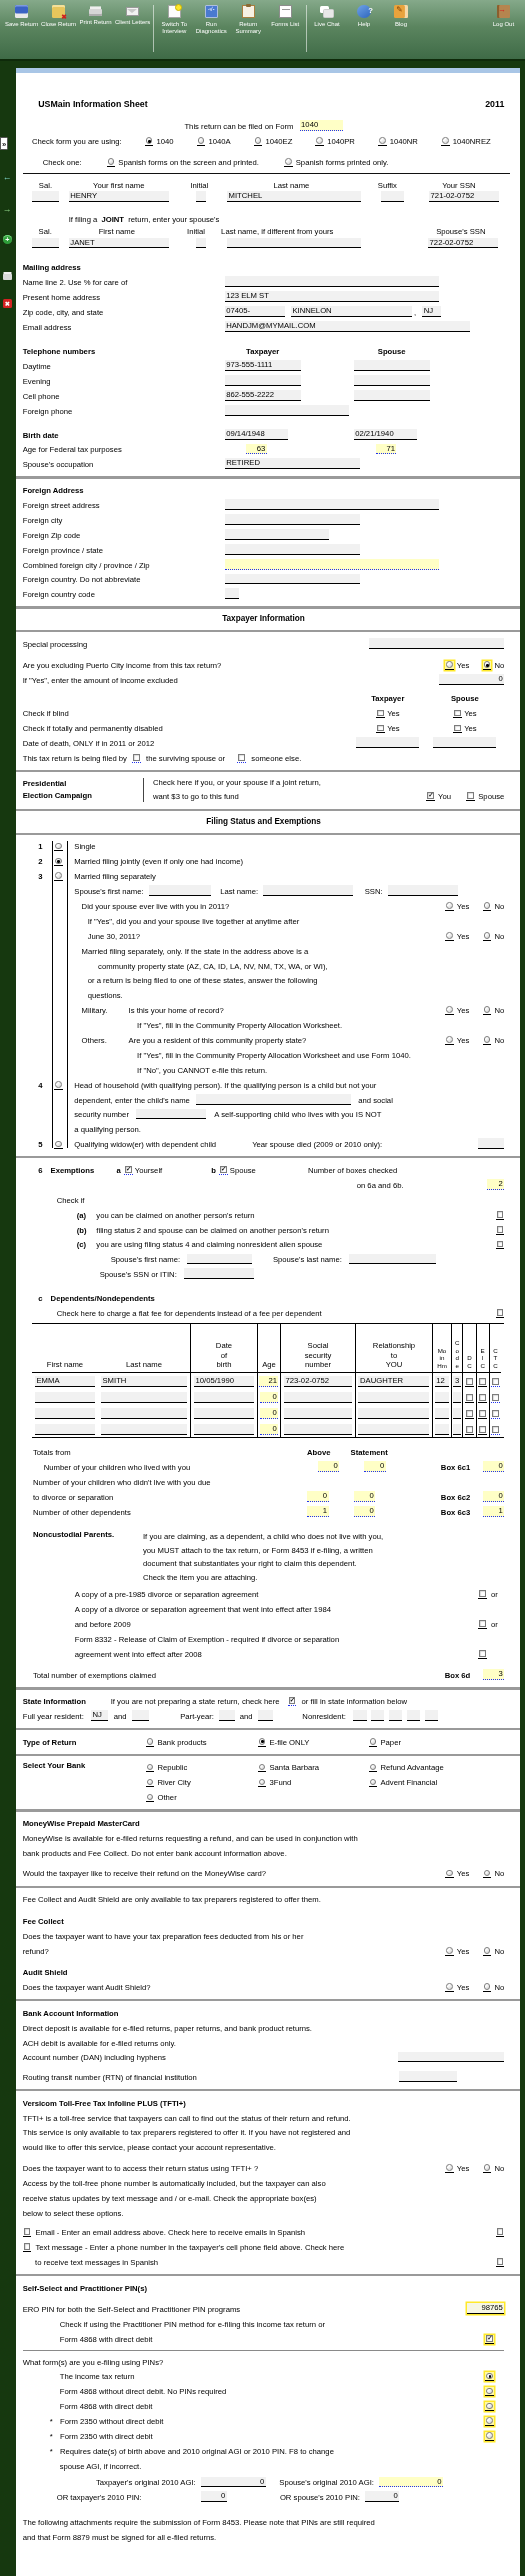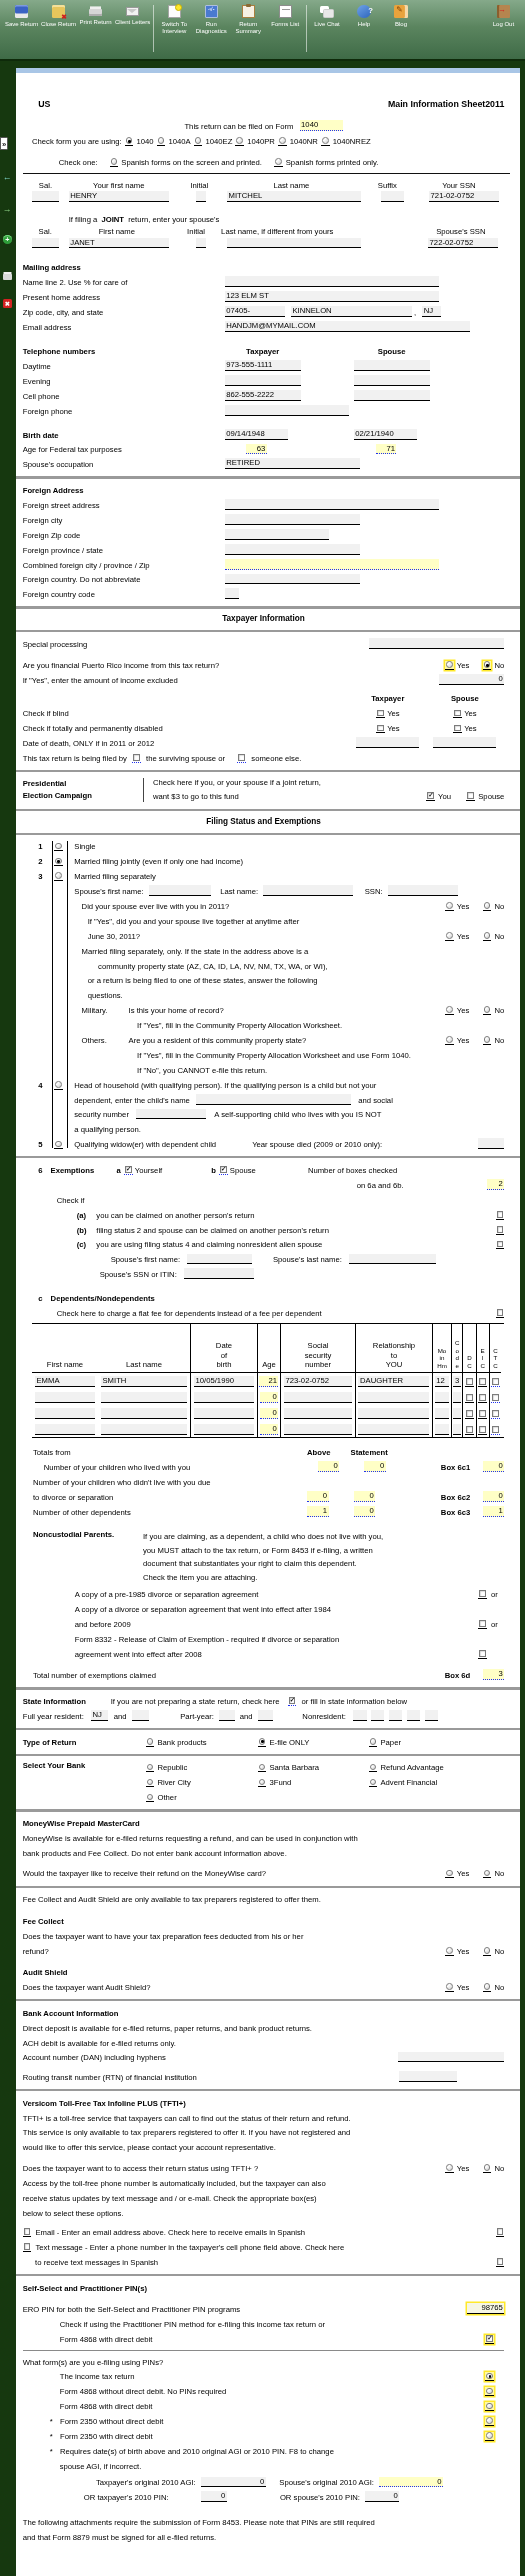--- a/index.html
+++ b/index.html
@@ -141,29 +141,29 @@
   <div class="rail-icon ri-fwd">→</div>
   <div class="rail-icon ri-add">+</div>
   <div class="rail-icon ri-print"></div>
   <div class="rail-icon ri-del">✖</div>
 
   <div class="page">
     <div class="bluebar"></div>
 
     <div class="r" style="margin-top:24px;font-size:8.8px;">
       <span class="b" style="margin-left:15.5px">US</span>
-      <span class="b" style="flex:1;text-align:right">Main Information Sheet</span>
+      <span class="b" style="flex:1;text-align:left">Main Information Sheet</span>
       <span class="b">2011</span>
     </div>
 
     <div class="r rc" style="margin-top:11.3px">
       <span>This return can be filed on Form</span>
       <span class="f fy" style="width:43px;margin-left:6.2px">1040</span>
     </div>
-    <div class="r" style="margin-left:9.3px;gap:3px">
+    <div class="r" style="margin-left:9.3px;gap:23px">
       <span>Check form you are using:</span>
       <span class="yn">
           <span class="u">
             <span class="rd on"></span>
           </span>
           <span>1040</span>
         </span>
       <span class="yn">
           <span class="u">
             <span class="rd"></span>
@@ -188,21 +188,21 @@
           </span>
           <span>1040NR</span>
         </span>
       <span class="yn">
           <span class="u">
             <span class="rd"></span>
           </span>
           <span>1040NREZ</span>
         </span>
     </div>
-    <div class="r" style="margin-left:36px;margin-top:9.3px;gap:12px">
+    <div class="r" style="margin-left:20px;margin-top:9.3px;gap:25px">
       <span>Check one:</span>
       <span class="yn">
           <span class="u">
             <span class="rd"></span>
           </span>
           <span>Spanish forms on the screen and printed.</span>
         </span>
       <span class="yn">
           <span class="u">
             <span class="rd"></span>
@@ -350,21 +350,21 @@
     <hr class="sep">
     <div class="title-c">Taxpayer Information</div>
     <hr class="sep">
 
     <div class="r">
         <span>Special processing</span>
         <span class="f push" style="width:135px"></span>
       </div>
 
     <div class="r" style="margin-top:10.3px">
-        <span>Are you financial Puerto Rico income from this tax return?</span>
+        <span>Are you excluding Puerto City income from this tax return?</span>
       <span class="yn push" style="gap:13.4px">
         <span class="yn">
             <span class="u hly">
               <span class="rd"></span>
             </span>
             <span>Yes</span>
           </span>
         <span class="yn">
             <span class="u hly">
               <span class="rd on"></span>
@@ -1338,21 +1338,21 @@
     <div class="r">
         <span style="margin-left:37px">spouse AGI,  if incorrect.</span>
       </div>
     <div class="r" style="margin-top:5.2px">
         <span style="width:139px;margin-left:34px;text-align:right">Taxpayer's original 2010 AGI:</span>
         <span class="f num" style="width:65px;margin-left:5.2px">0</span>
       <span style="margin-left:13.4px">Spouse's original 2010 AGI:</span>
         <span class="f fy num" style="width:64px;margin-left:5.2px">0</span>
       </div>
     <div class="r">
-        <span style="width:139px;margin-left:34px;text-align:center">OR taxpayer's 2010 PIN:</span>
+        <span style="width:139px;margin-left:34px;text-align:left">OR taxpayer's 2010 PIN:</span>
         <span class="f num" style="width:26px;margin-left:5.2px">0</span>
       <span style="margin-left:53px">OR spouse's 2010 PIN:</span>
         <span class="f num" style="width:34px;margin-left:5.2px">0</span>
       </div>
 
     <div class="r" style="margin-top:13.4px">
         <span>The following attachments require the submission of Form 8453.  Please note that PINs are still required</span>
       </div>
     <div class="r">
         <span>and that Form 8879 must be signed for all e-filed returns.</span>

